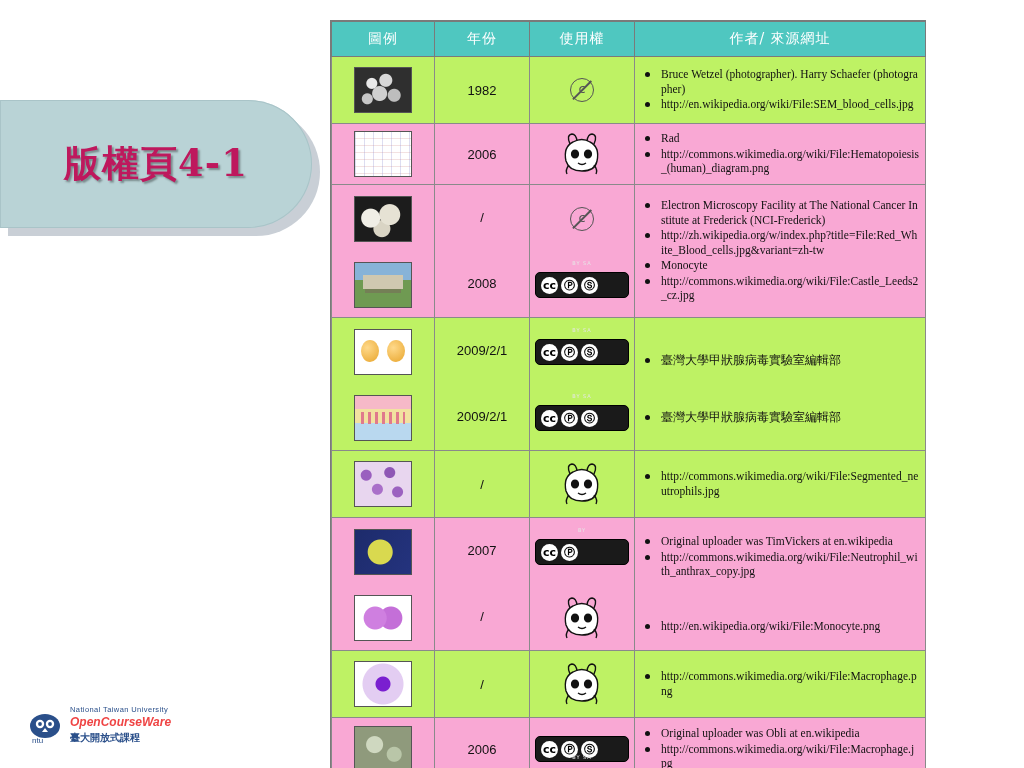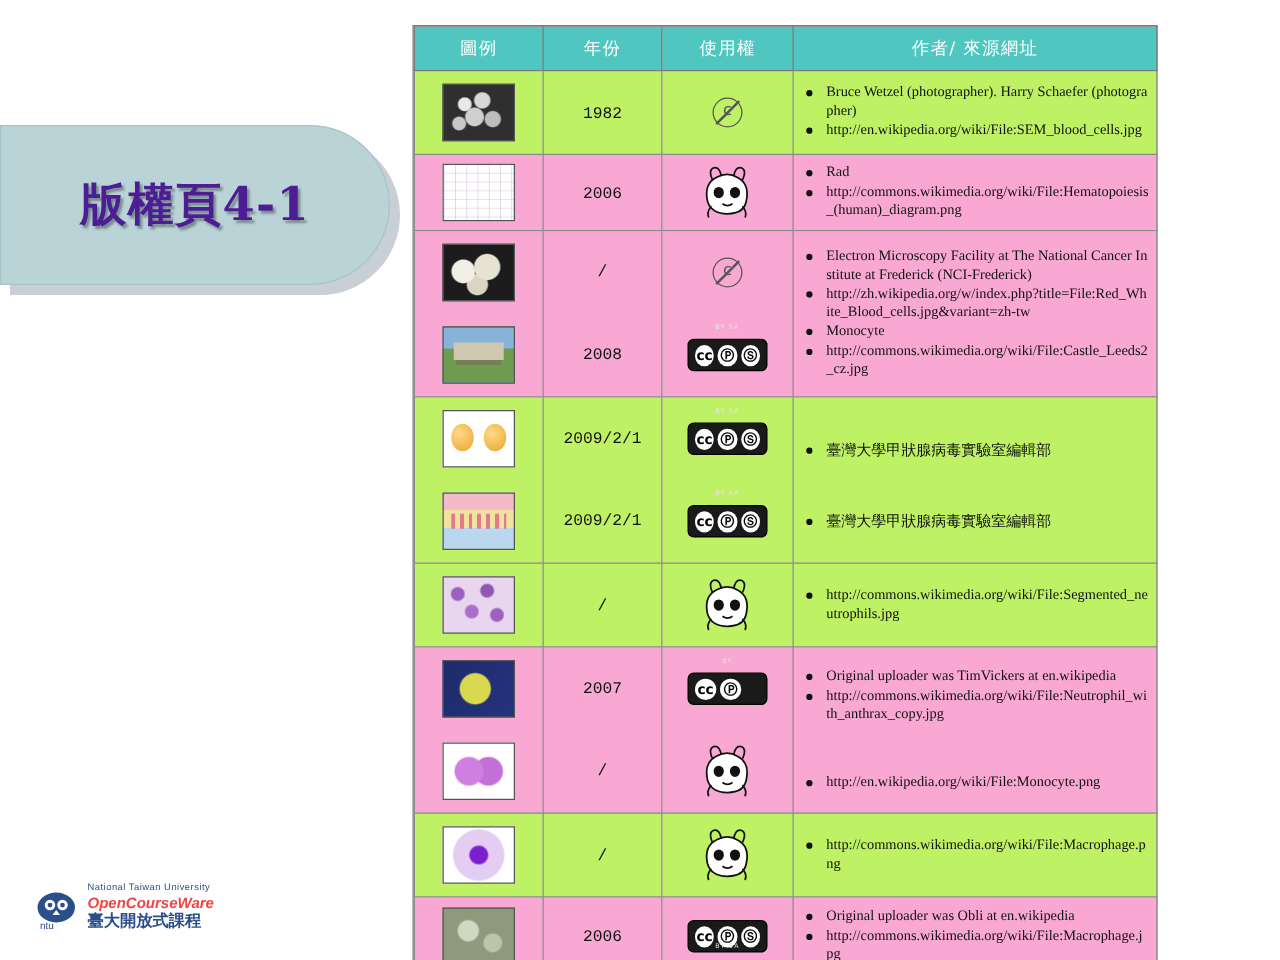--- a/index.html
+++ b/index.html
@@ -36,21 +36,21 @@
     border-radius: 0 64px 64px 0;
     display: flex;
     align-items: center;
     justify-content: center;
     box-shadow: inset 0 0 0 1px #a9c4c8;
   }
   .title-badge .title-text {
     font-family: "DejaVu Serif", serif;
     font-weight: bold;
     font-size: 37px;
-    color: #4c1d95;
+    color: #be185d;
     letter-spacing: 1px;
     text-shadow: 2px 2px 2px rgba(0,0,0,0.35);
     white-space: nowrap;
   }
 
   
   .table-wrap {
     position: absolute;
     left: 330px;
     top: 20px;
@@ -86,21 +86,21 @@
   .col-src { width: 291px; }
 
   tr.band-yellow > td { background: #f9a8d4; }
   tr.band-white  > td { background: #bef264; }
 
   .cell-center {
     text-align: center;
     vertical-align: middle;
   }
   .year-text {
-    font-family: Liberation Mono, monospace;
+    font-family: Liberation Sans, sans-serif;
     font-size: 13px;
     color: #111;
   }
 
   
   .subrow {
     display: block;
     height: 66px;
     line-height: 66px;
     text-align: center;
@@ -264,21 +264,21 @@
     position: absolute;
     inset: 0;
     font-family: "DejaVu Sans", sans-serif;
     font-size: 13px;
     color: #555;
     text-align: center;
     line-height: 20px;
   }
 
   .lic-cc {
-    width: 64px; height: 26px;
+    width: 94px; height: 26px;
     border-radius: 5px;
     background: #1a1a1a;
     border: 1px solid #000;
     display: inline-flex;
     align-items: center;
     gap: 3px;
     padding: 0 5px;
     box-sizing: border-box;
     position: relative;
   }
@@ -333,21 +333,21 @@
   .logo-text .l2 {
     font-family: "Liberation Sans", sans-serif;
     font-size: 12px;
     color: #ef4444;
     line-height: 16px;
     font-weight: bold;
     font-style: italic;
   }
   .logo-text .l3 {
     font-family: "DejaVu Serif", serif;
-    font-size: 13px;
+    font-size: 10px;
     color: #2a4f8a;
     line-height: 16px;
     font-weight: bold;
   }
   .ntu-tag {
     font-family: "Liberation Sans", sans-serif;
     font-size: 8px;
     color: #2a4f8a;
     position: absolute;
     left: 4px; bottom: -2px;

